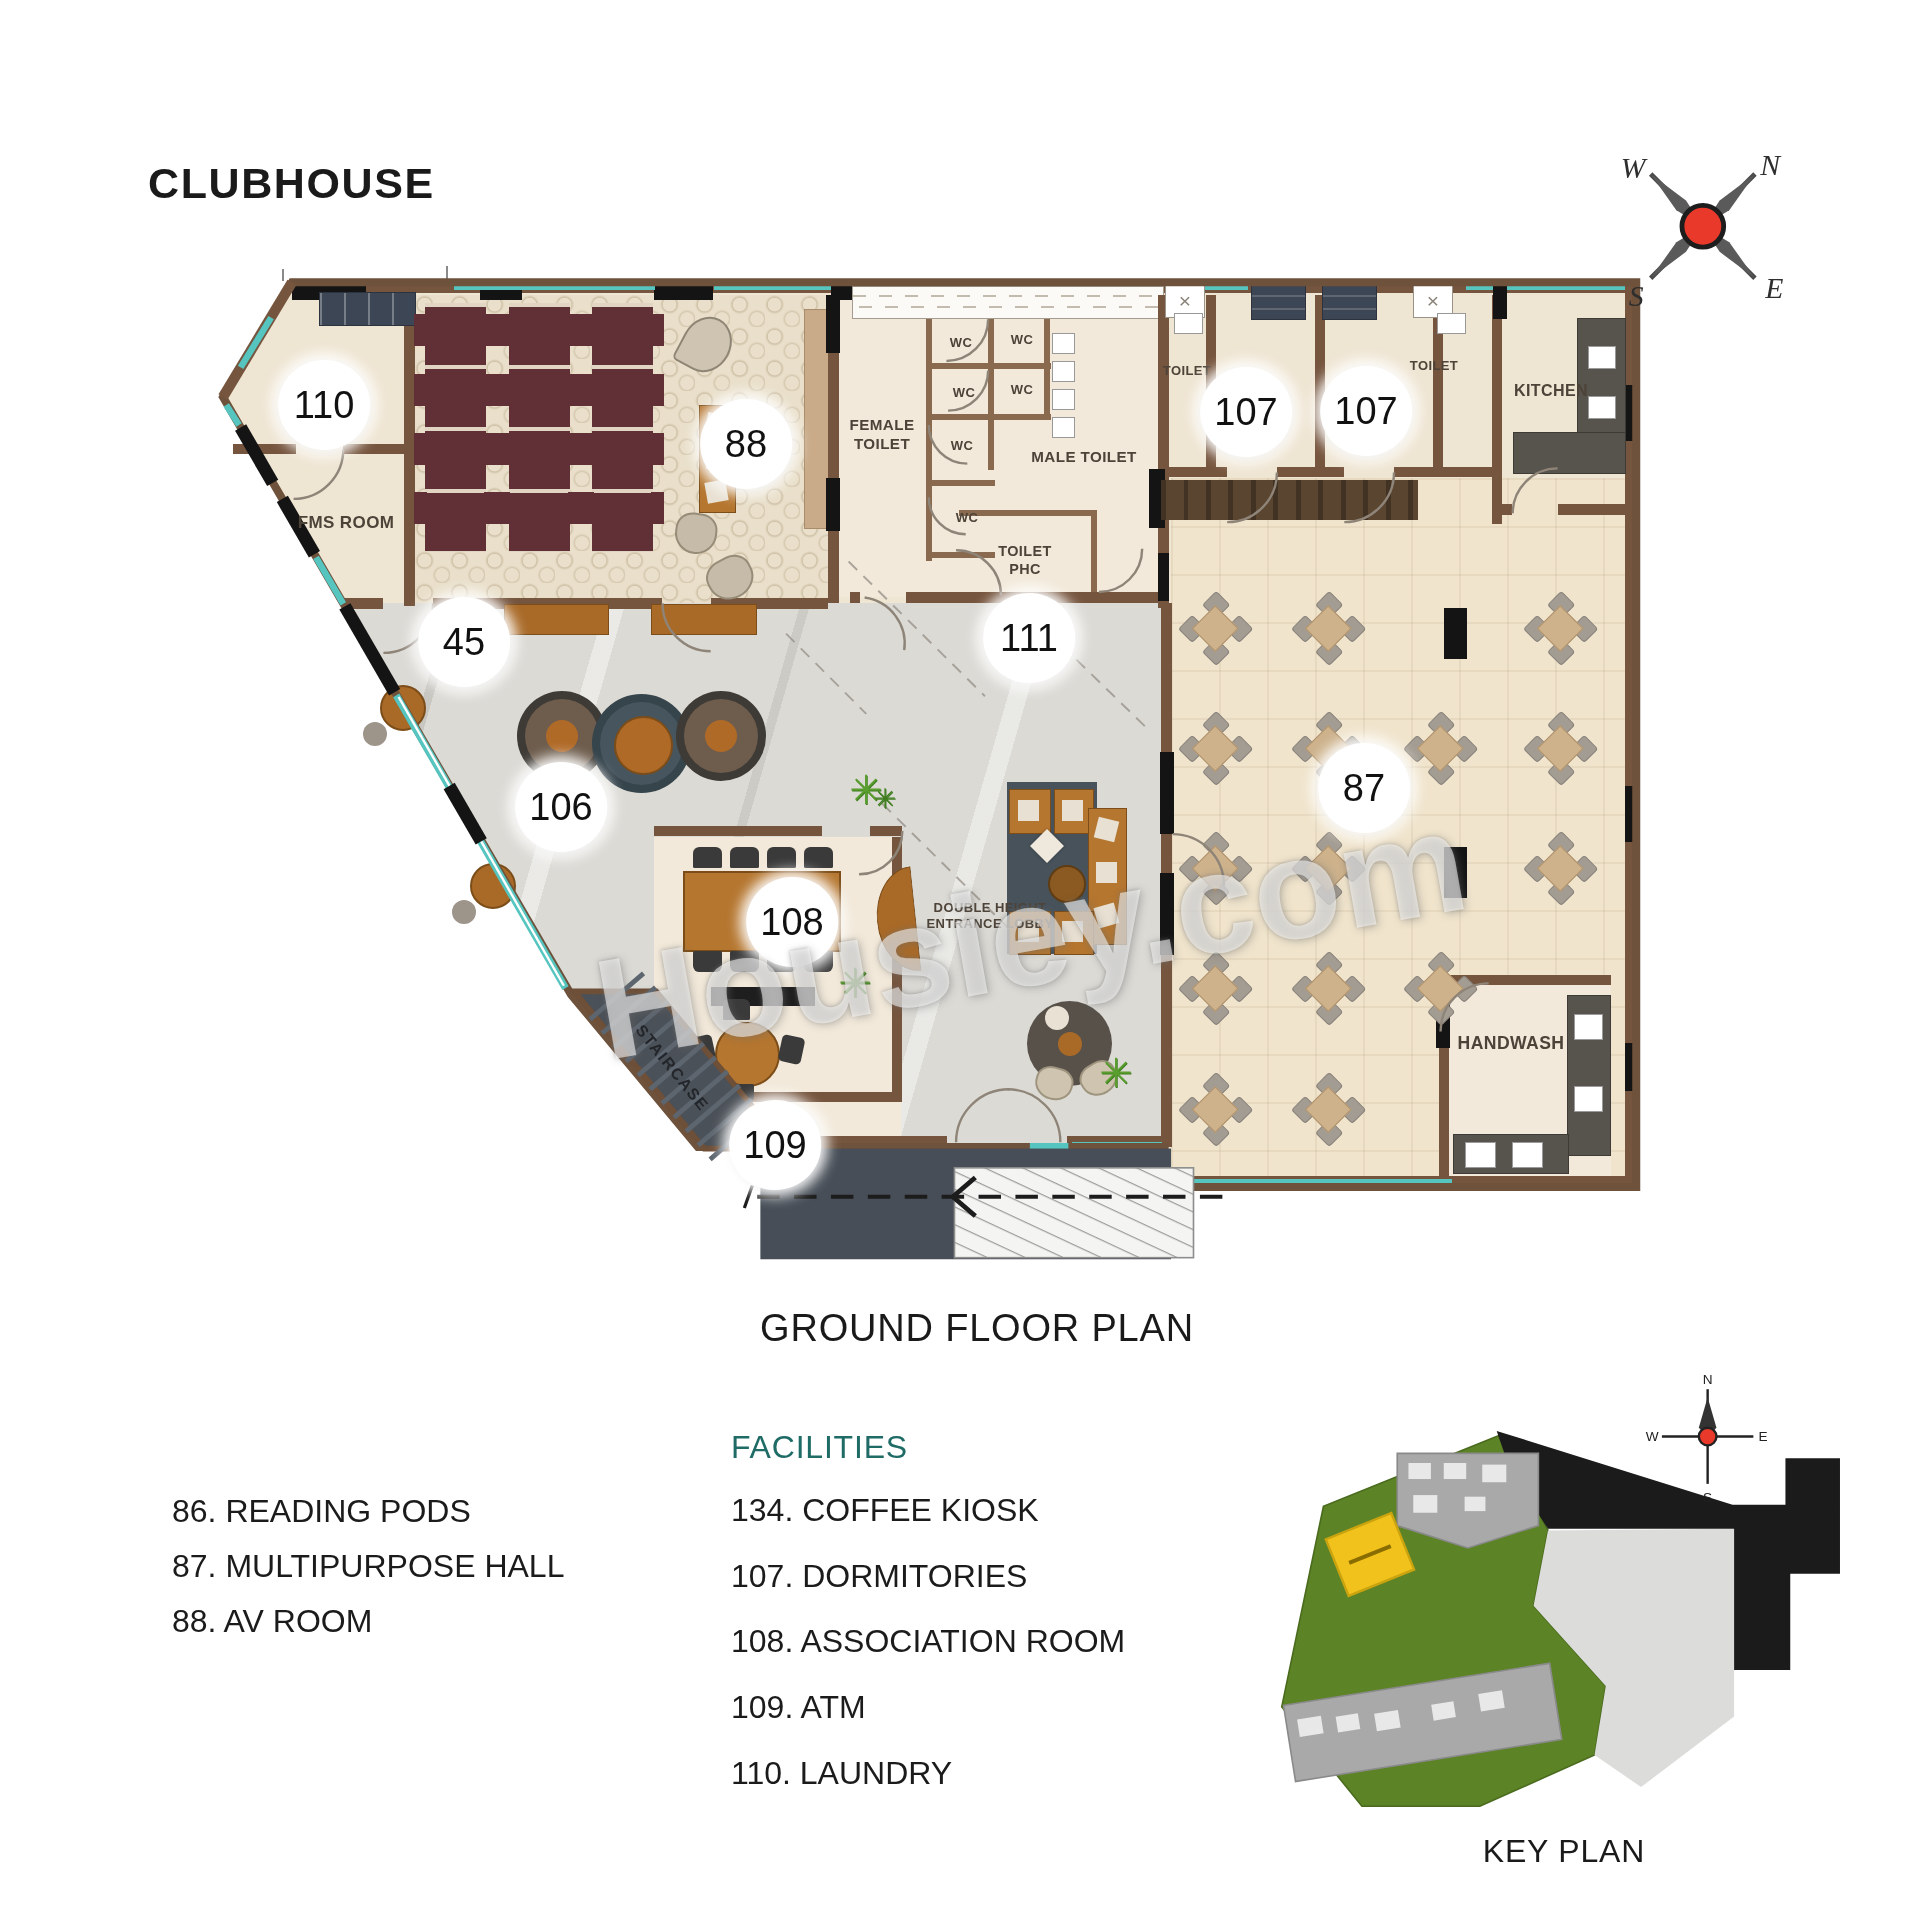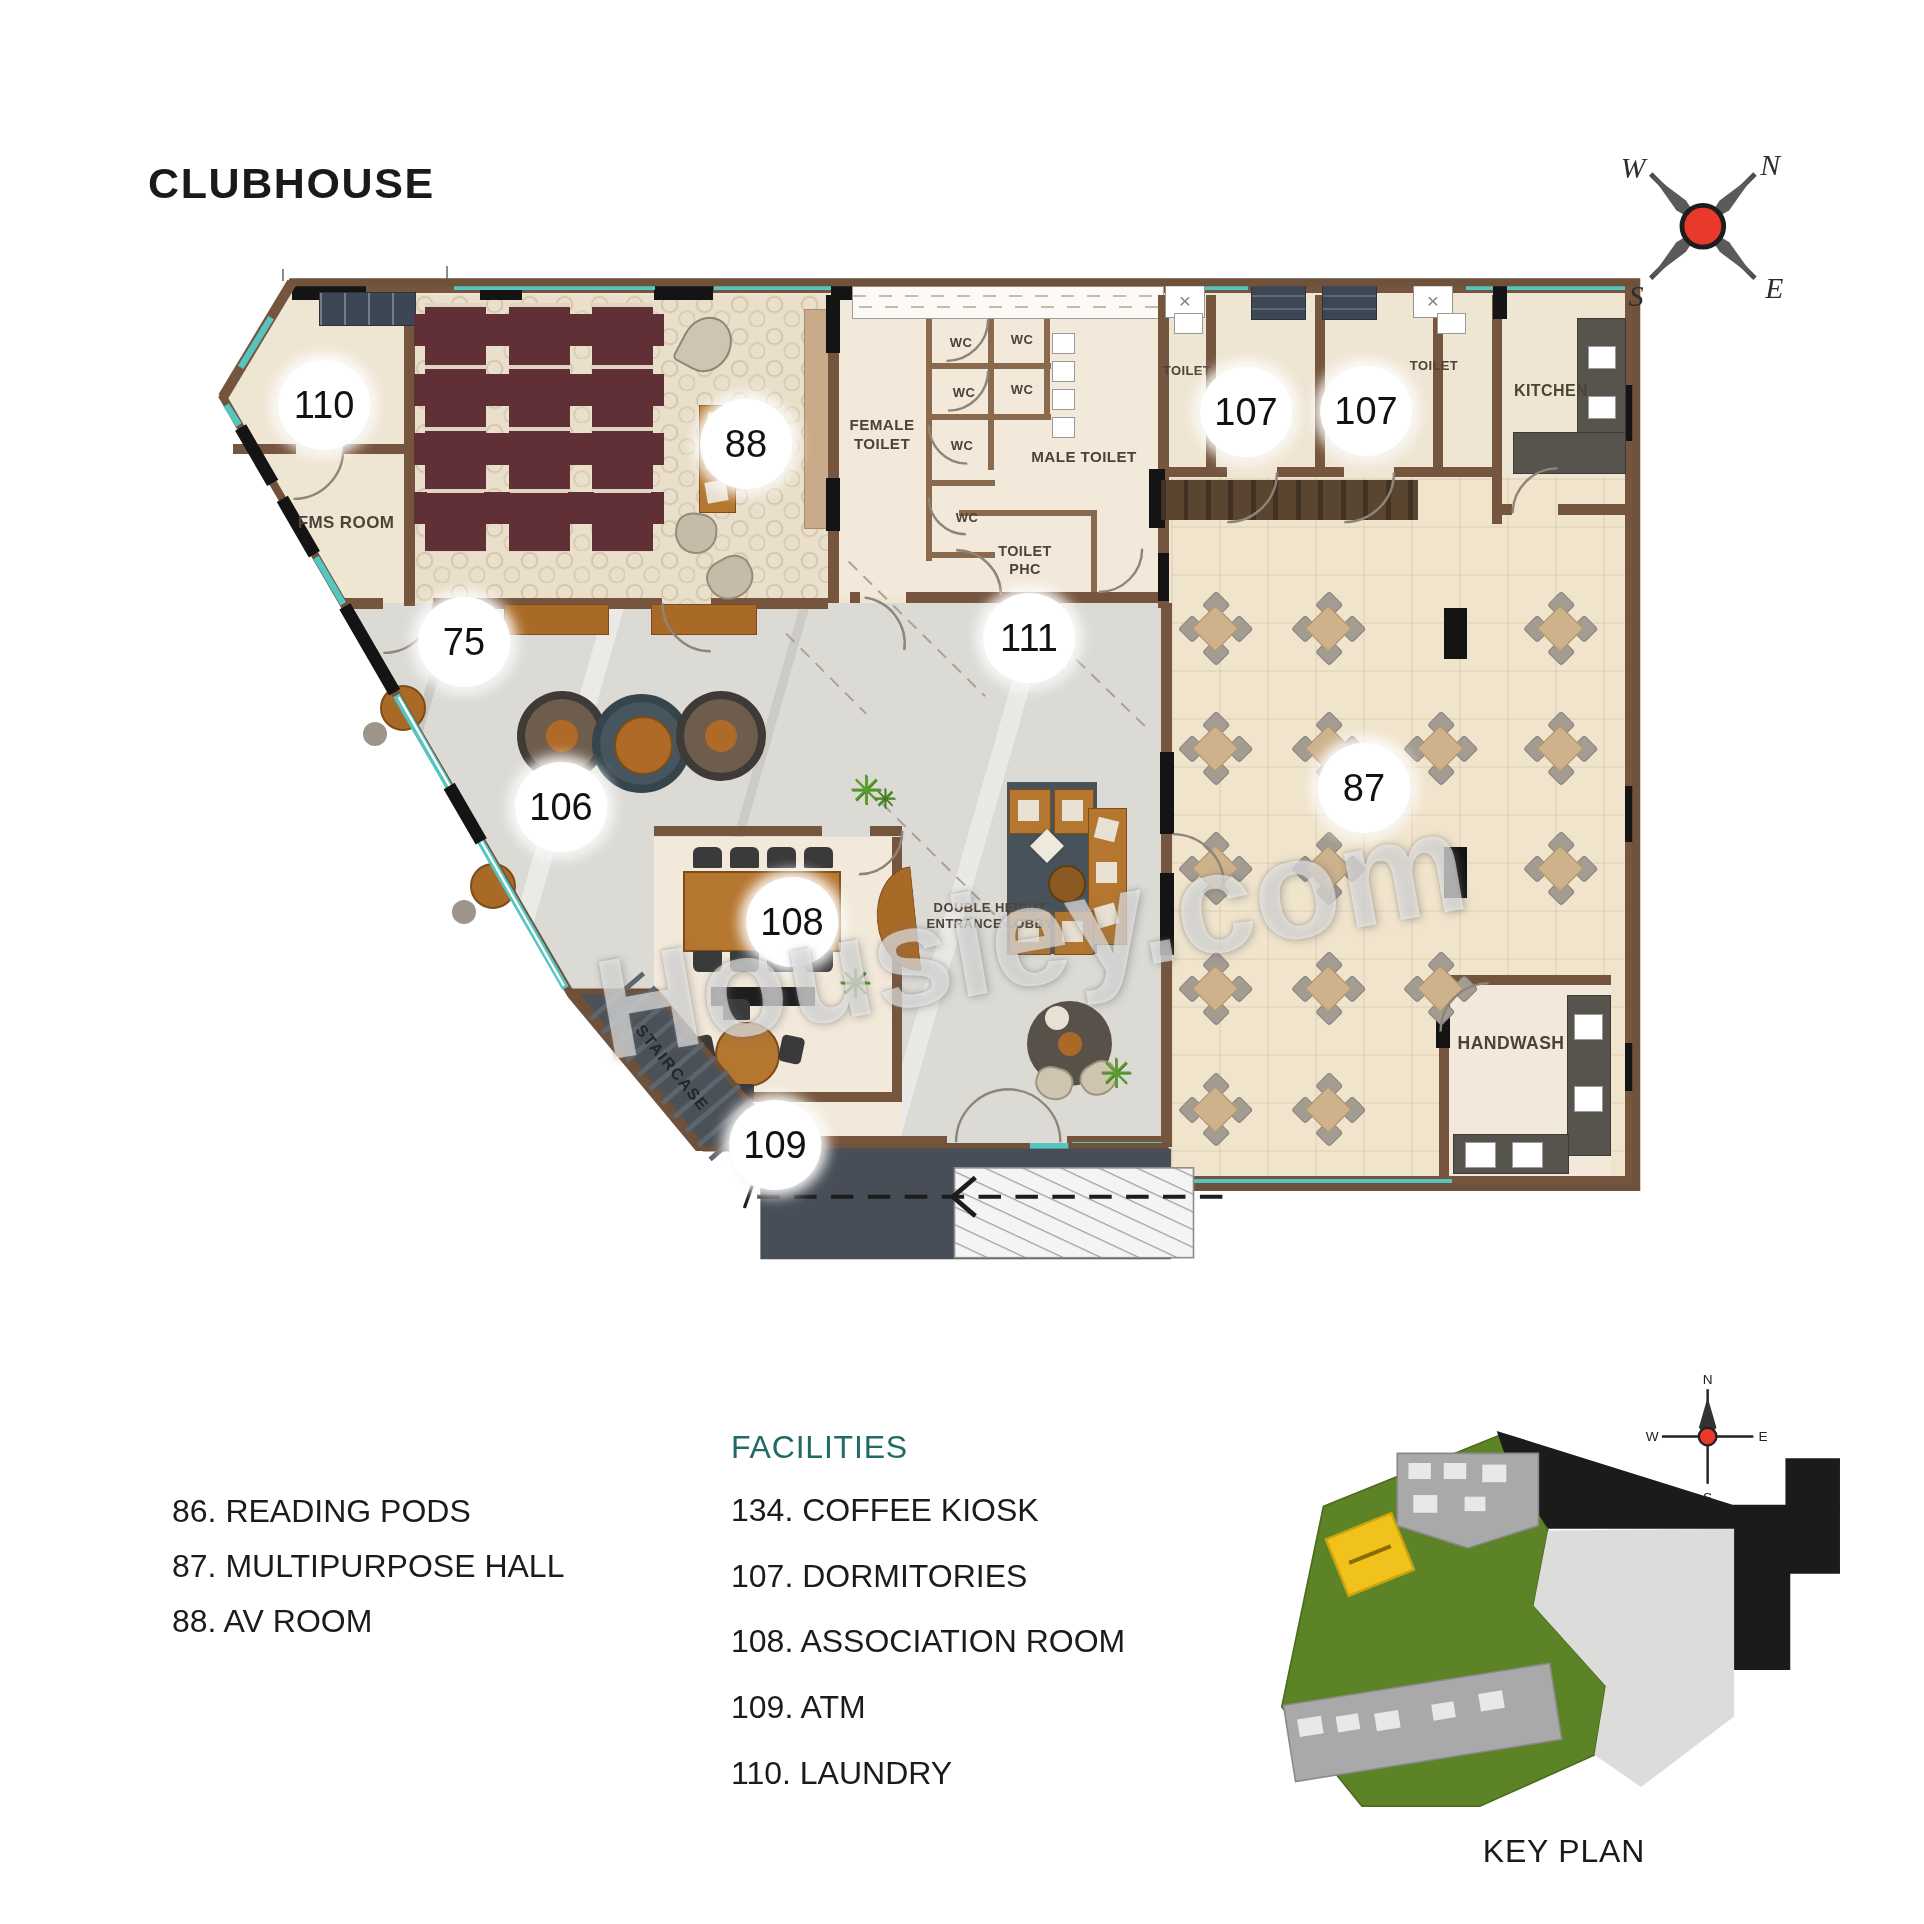--- a/index.html
+++ b/index.html
@@ -420,31 +420,32 @@
   <div class="lbl" style="left:672px;top:1068px;font-size:16px;letter-spacing:1.6px;color:#23262b;transform:translate(-50%,-50%) rotate(51deg);">STAIRCASE</div>
   <div class="lbl" style="left:961px;top:343px;font-size:13px;">WC</div>
   <div class="lbl" style="left:1022px;top:340px;font-size:13px;">WC</div>
   <div class="lbl" style="left:964px;top:393px;font-size:13px;">WC</div>
   <div class="lbl" style="left:1022px;top:390px;font-size:13px;">WC</div>
   <div class="lbl" style="left:962px;top:446px;font-size:13px;">WC</div>
   <div class="lbl" style="left:967px;top:518px;font-size:13px;">WC</div>
 
   <div class="mkr" style="left:324px;top:405px;">110</div>
   <div class="mkr" style="left:746px;top:444px;">88</div>
-  <div class="mkr" style="left:464px;top:642px;">75</div>
+  <div class="mkr" style="left:464px;top:642px;">45</div>
   <div class="mkr" style="left:561px;top:807px;">106</div>
   <div class="mkr" style="left:1246px;top:412px;">107</div>
   <div class="mkr" style="left:1366px;top:411px;">107</div>
   <div class="mkr" style="left:1029px;top:638px;">111</div>
   <div class="mkr" style="left:1364px;top:788px;">87</div>
   <div class="mkr" style="left:792px;top:922px;">108</div>
   <div class="mkr" style="left:775px;top:1145px;">109</div>
 
   <div class="wm" style="left:598px;top:930px;font-size:143px;transform:rotate(-10deg);transform-origin:left center;z-index:6;">Housiey.com</div>
 
+  <div class="abs" style="left:977px;top:1328px;transform:translate(-50%,-50%);font-size:38px;letter-spacing:0.8px;color:#1a1a1a;z-index:5;white-space:nowrap;">GROUND FLOOR PLAN</div>
 
   <div class="legend-i" style="left:172px;top:1493px;">86. READING PODS</div>
   <div class="legend-i" style="left:172px;top:1548px;">87. MULTIPURPOSE HALL</div>
   <div class="legend-i" style="left:172px;top:1603px;">88. AV ROOM</div>
 
   <div class="legend-h" style="left:731px;top:1429px;">FACILITIES</div>
   <div class="legend-i" style="left:731px;top:1492px;">134. COFFEE KIOSK</div>
   <div class="legend-i" style="left:731px;top:1558px;">107. DORMITORIES</div>
   <div class="legend-i" style="left:731px;top:1623px;">108. ASSOCIATION ROOM</div>
   <div class="legend-i" style="left:731px;top:1689px;">109. ATM</div>

